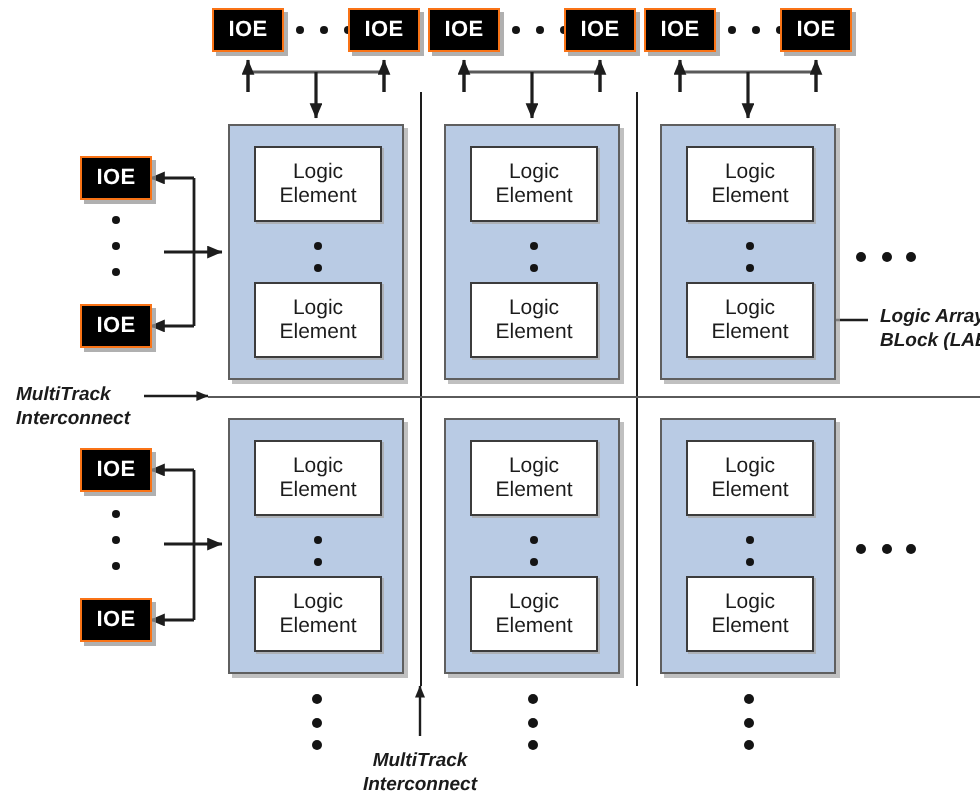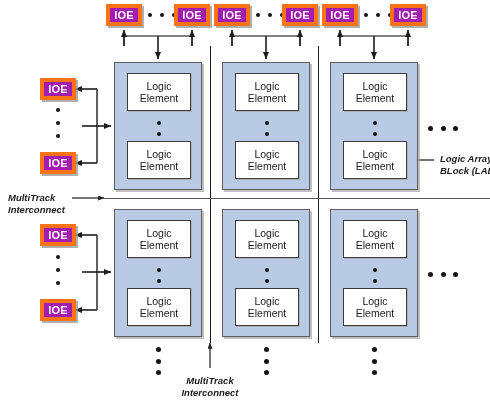--- a/index.html
+++ b/index.html
@@ -16,22 +16,22 @@
     height: 406px;
     background: #ffffff;
     overflow: hidden;
   }
 
   
   .ioe {
     position: absolute;
     width: 36px;
     height: 22px;
-    background: #a21caf;
-    border: 4px solid #f97316;
+    background: #000000;
+    border: 1px solid #f97316;
     box-sizing: border-box;
     color: #ffffff;
     font-size: 11px;
     font-weight: bold;
     letter-spacing: 0.2px;
     display: flex;
     align-items: center;
     justify-content: center;
     box-shadow: 2px 2px 0 rgba(150,150,150,0.75);
     font-family: "Liberation Sans", sans-serif;

